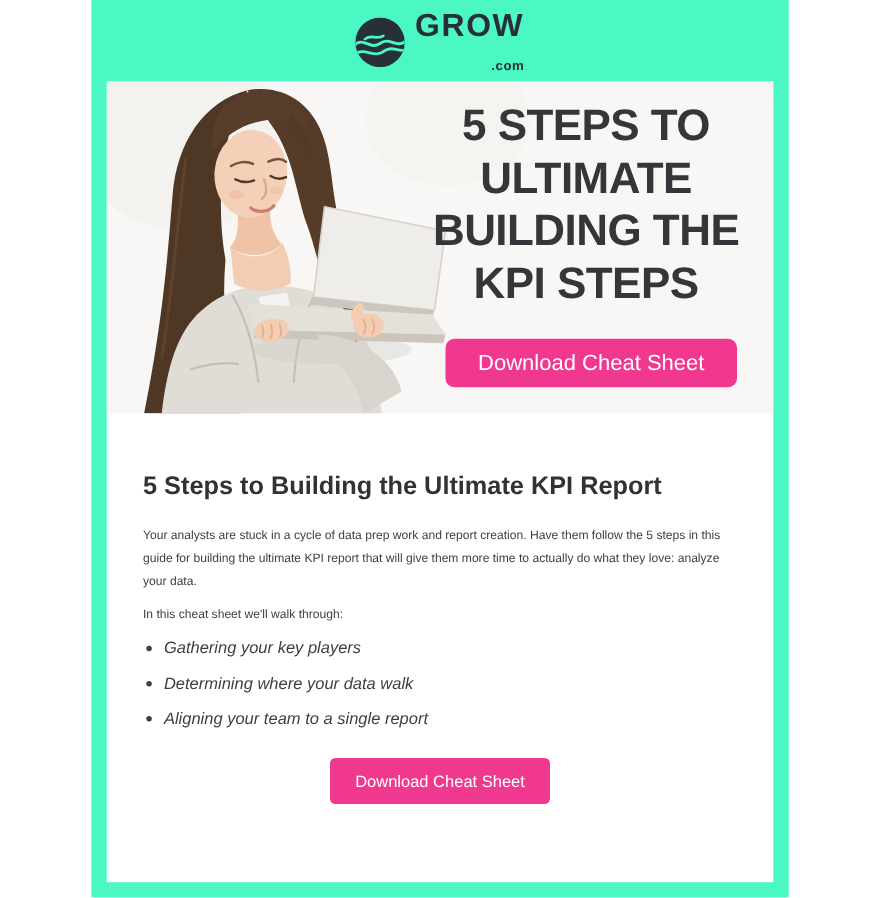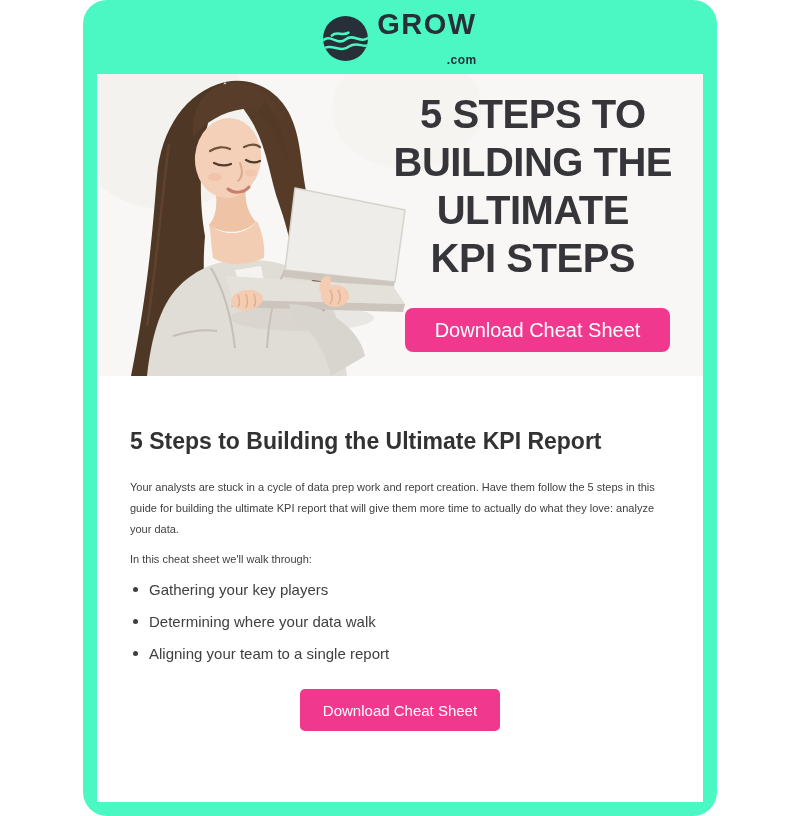--- a/index.html
+++ b/index.html
@@ -4,21 +4,20 @@
 <style>
   html,body{margin:0;padding:0;}
   body{
     width:800px;height:816px;background:#ffffff;overflow:hidden;
     font-family:"Liberation Sans","DejaVu Sans",sans-serif;
     -webkit-font-smoothing:antialiased;
   }
   .email-bg{
     width:634px;height:816px;margin:0 auto;background:#4BF7C3;
     box-sizing:border-box;
-    border-radius:24px;
   }
   
   .logo-header{
     height:74px;display:flex;align-items:center;justify-content:center;gap:9px;
     padding-top:2px;box-sizing:border-box;text-decoration:none;cursor:pointer;
   }
   .logo-mark{width:45px;height:45px;display:block;flex:0 0 auto;}
   .logo-text{display:flex;flex-direction:column;align-items:flex-end;}
   .logo-name{
     font-size:29px;font-weight:bold;letter-spacing:1.5px;color:#272F38;line-height:28px;
@@ -46,21 +45,21 @@
   }
   
   .content{padding:52px 33px 0;box-sizing:border-box;}
   .content h1{
     margin:0 0 22px;font-size:23px;font-weight:bold;color:#323232;white-space:nowrap;
   }
   .content p{
     margin:0 0 9px;font-size:11px;line-height:21px;color:#3F3F3F;
   }
   .content p.intro{width:545px;}
-  .bullet-list{list-style:none;margin:0;padding:0;}
+  .bullet-list{list-style:none;margin:0;padding:0;font-style:italic;}
   .bullet-list li{
     position:relative;padding-left:19px;margin-bottom:11px;
     font-size:15px;line-height:21px;color:#3F3F3F;
   }
   .bullet-dot{
     position:absolute;left:3px;top:8px;width:5px;height:5px;border-radius:50%;background:#3F3F3F;
   }
   .cta-wrap{margin-top:25px;text-align:center;}
   .bottom-cta{
     width:200px;height:42px;background:#F0388E;border:none;border-radius:5px;cursor:pointer;
@@ -154,22 +153,22 @@
           <path d="M141,221 C143,226 143,230 141,233"></path>
           <path d="M149,220 C151,226 151,230 149,234"></path>
           <path d="M157,220 C159,226 159,230 157,233"></path>
           <path d="M233,216 C236,221 236,226 233,230"></path>
           <path d="M241,216 C244,221 244,226 241,230"></path>
         </g>
       </svg>
 
       <div class="hero-title">
         <div>5 STEPS TO</div>
+        <div>ULTIMATE</div>
         <div>BUILDING THE</div>
-        <div>ULTIMATE</div>
         <div>KPI STEPS</div>
       </div>
 
       <button class="hero-cta">Download Cheat Sheet</button>
     </div>
 
     <div class="content">
       <h1>5 Steps to Building the Ultimate KPI Report</h1>
 
       <p class="intro">Your analysts are stuck in a cycle of data prep work and report creation. Have them follow the 5 steps in this guide for building the ultimate KPI report that will give them more time to actually do what they love: analyze your data.</p>

